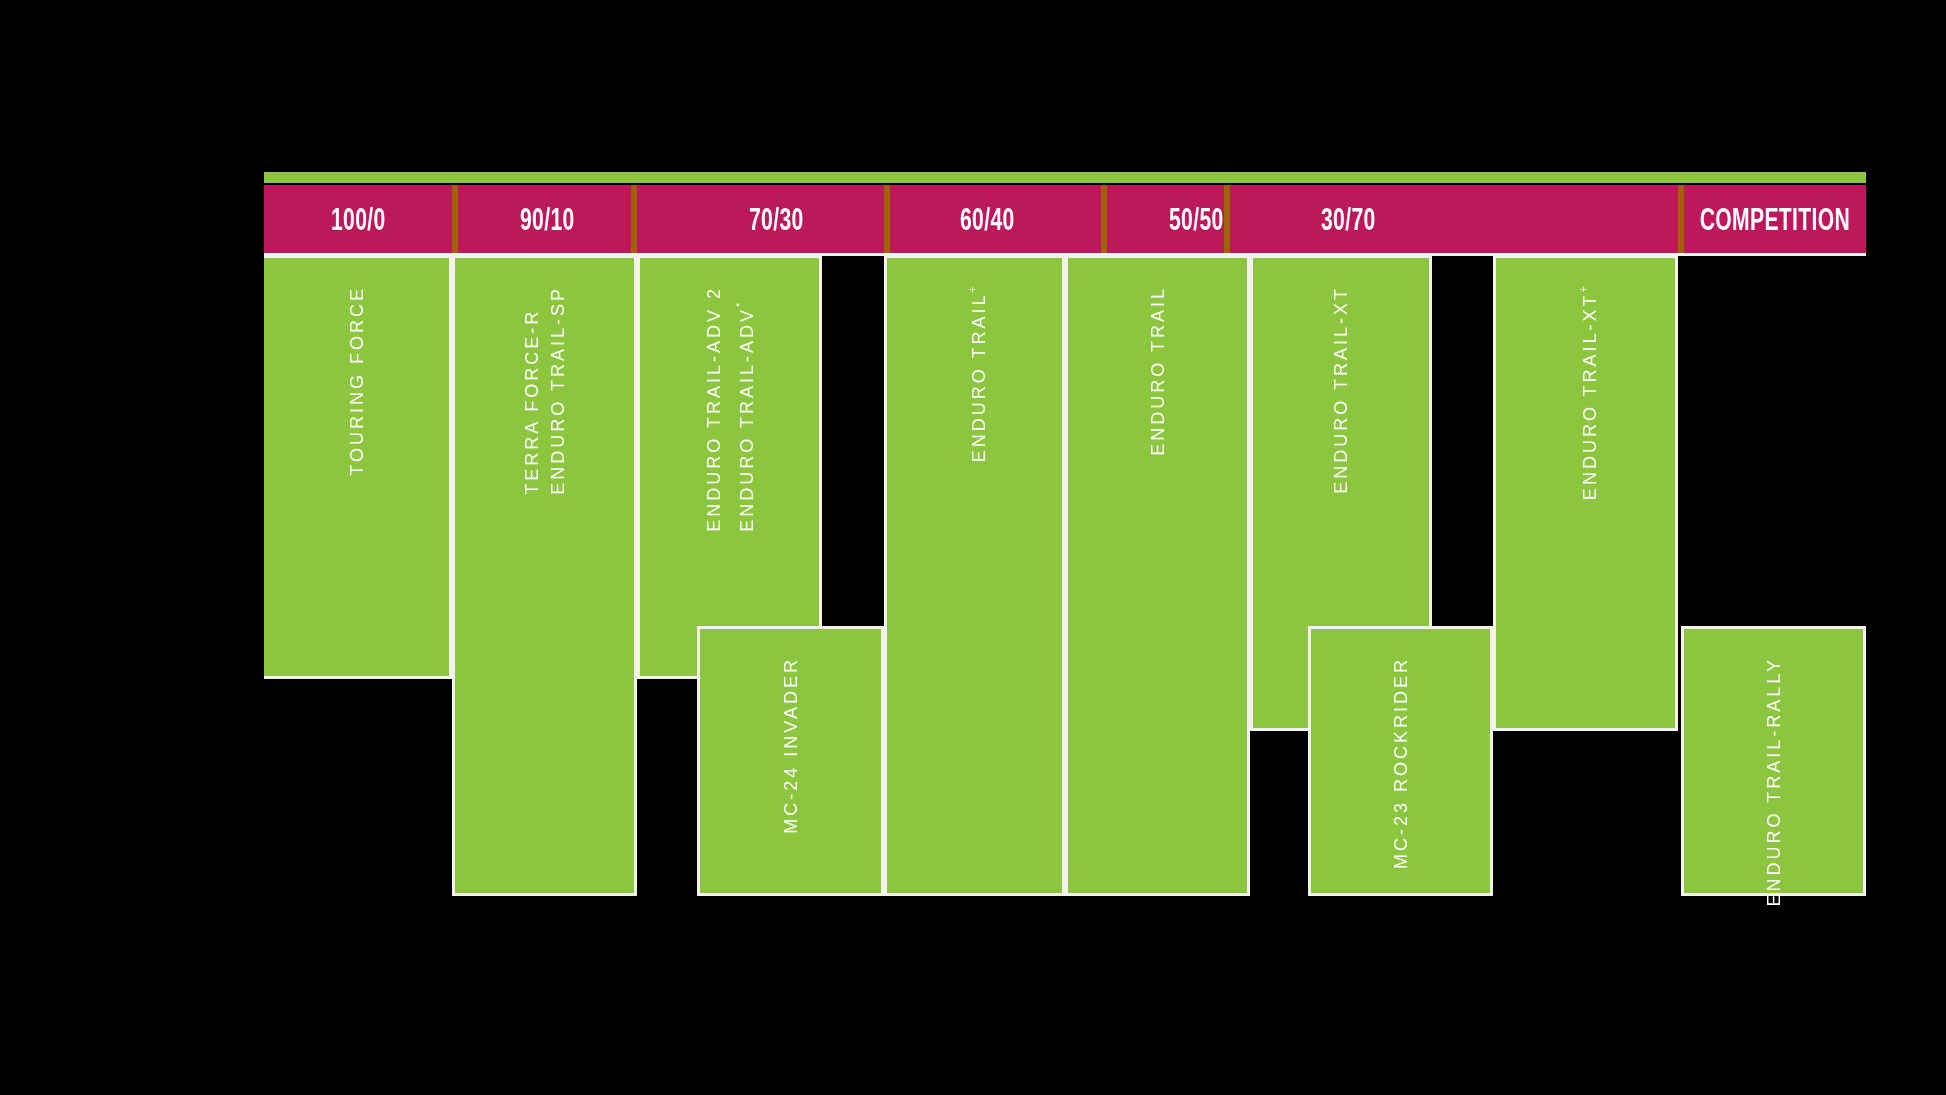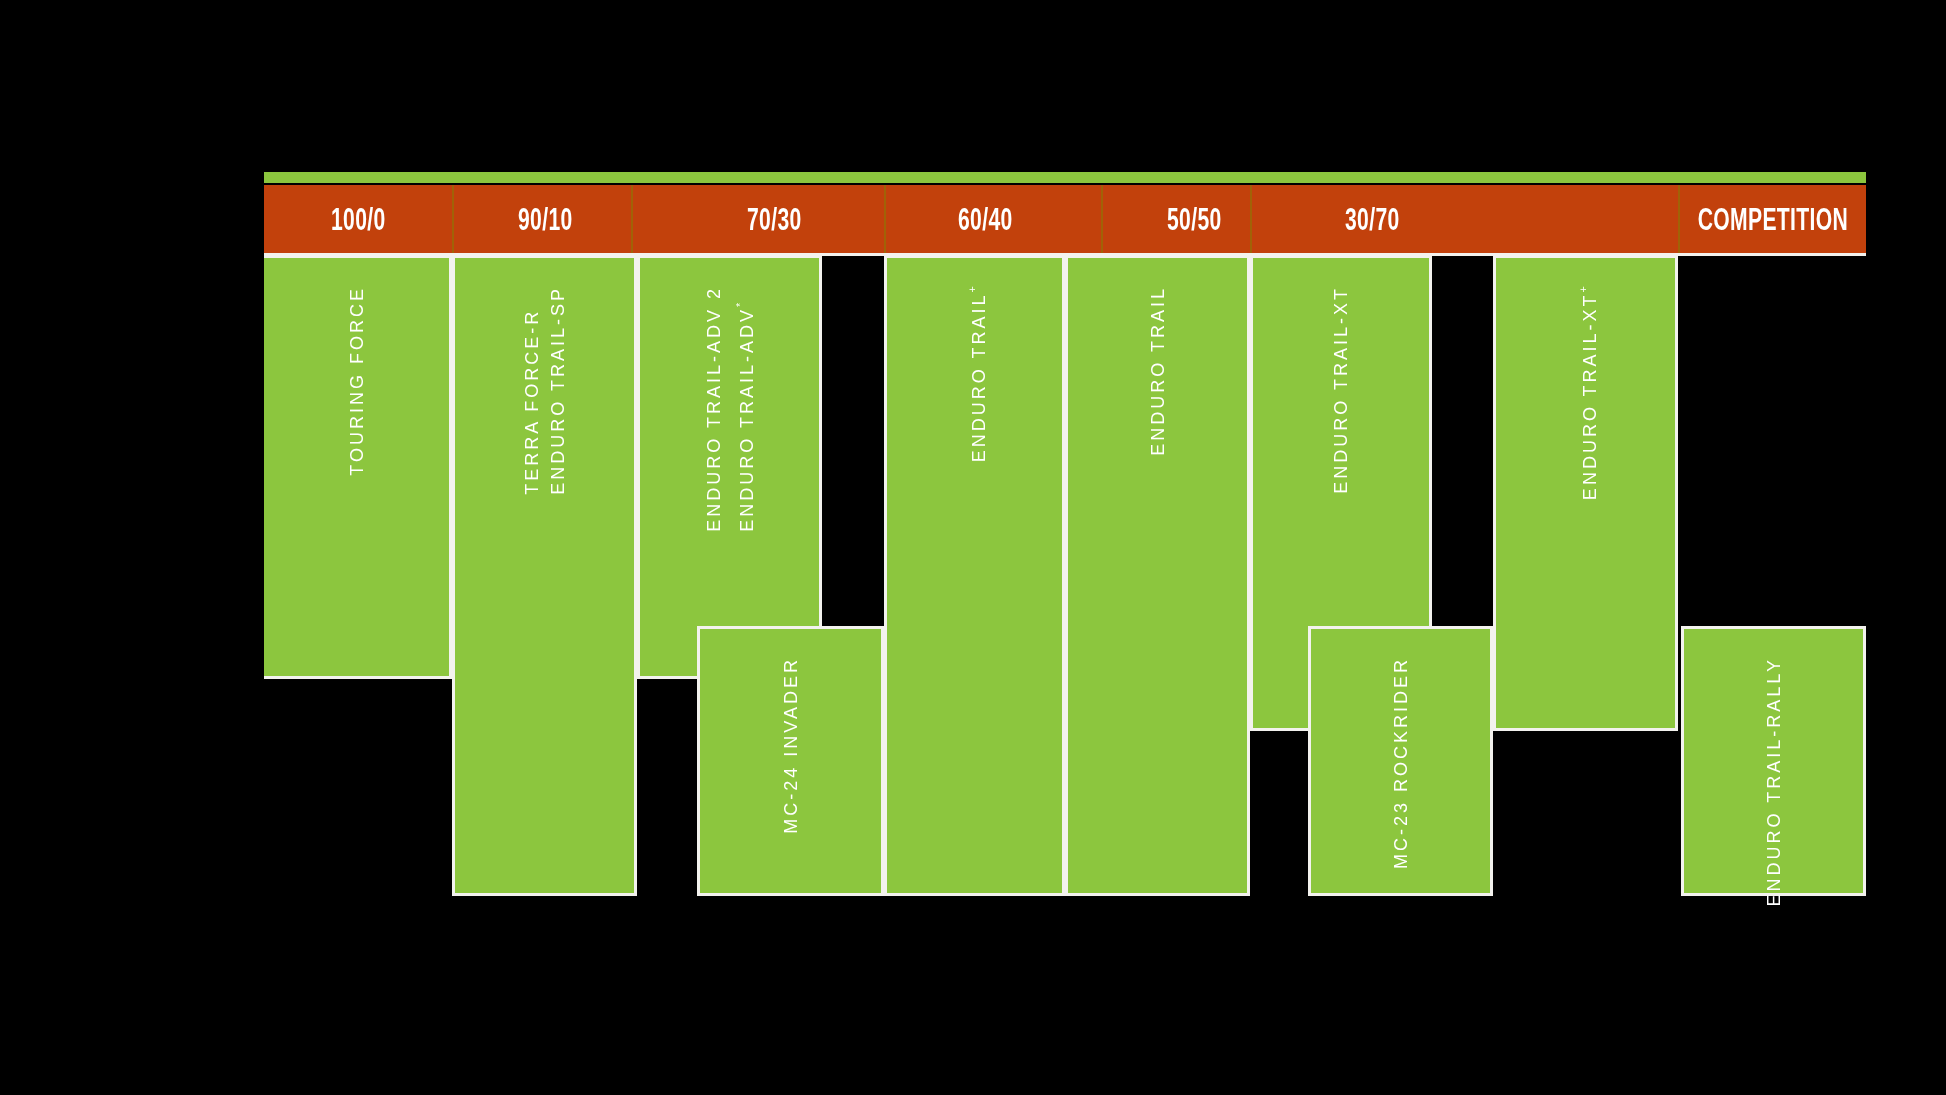--- a/index.html
+++ b/index.html
@@ -13,28 +13,28 @@
   .stage{position:absolute;inset:0;}
 
   
   .accent-strip{position:absolute;background:#8CC63E;}
 
   
   .header-row{
     position:absolute;
     box-sizing:border-box;
     border-bottom:3px solid #F3F2EE;
-    background:#c2410c;
+    background:#be185d;
   }
   .hcell{
     position:absolute;top:0;bottom:0;
     display:flex;align-items:center;justify-content:center;
     box-sizing:border-box;
   }
-  .hcell.sep{border-left:2px solid #a16207;}
+  .hcell.sep{border-left:6px solid #a16207;}
   .htext{
     color:#FFFFFF;
     font-weight:700;
     font-size:32px;
     letter-spacing:0.5px;
     white-space:nowrap;
     transform:scaleX(0.66);
   }
 
   
@@ -74,21 +74,21 @@
       </div>
       <div class="hcell sep" style="left: 367px; width: 284px;">
         <span class="htext">70/30</span>
       </div>
       <div class="hcell sep" style="left: 620px; width: 201px;">
         <span class="htext">60/40</span>
       </div>
       <div class="hcell sep" style="left: 801px; width: 185px; margin-left: 36px;">
         <span class="htext">50/50</span>
       </div>
-      <div class="hcell sep" style="left: 986px; width: 243px;">
+      <div class="hcell sep" style="left: 960px; width: 243px;">
         <span class="htext">30/70</span>
       </div>
       <div class="hcell sep" style="left: 1414px; width: 188px;">
         <span class="htext">COMPETITION</span>
       </div>
     </div>
   <div>
       <div class="bar no-left" style="left: 264px; top: 255px; width: 188px; height: 424px;">
         <div class="bar-label">
           <div class="lline">TOURING FORCE</div>

